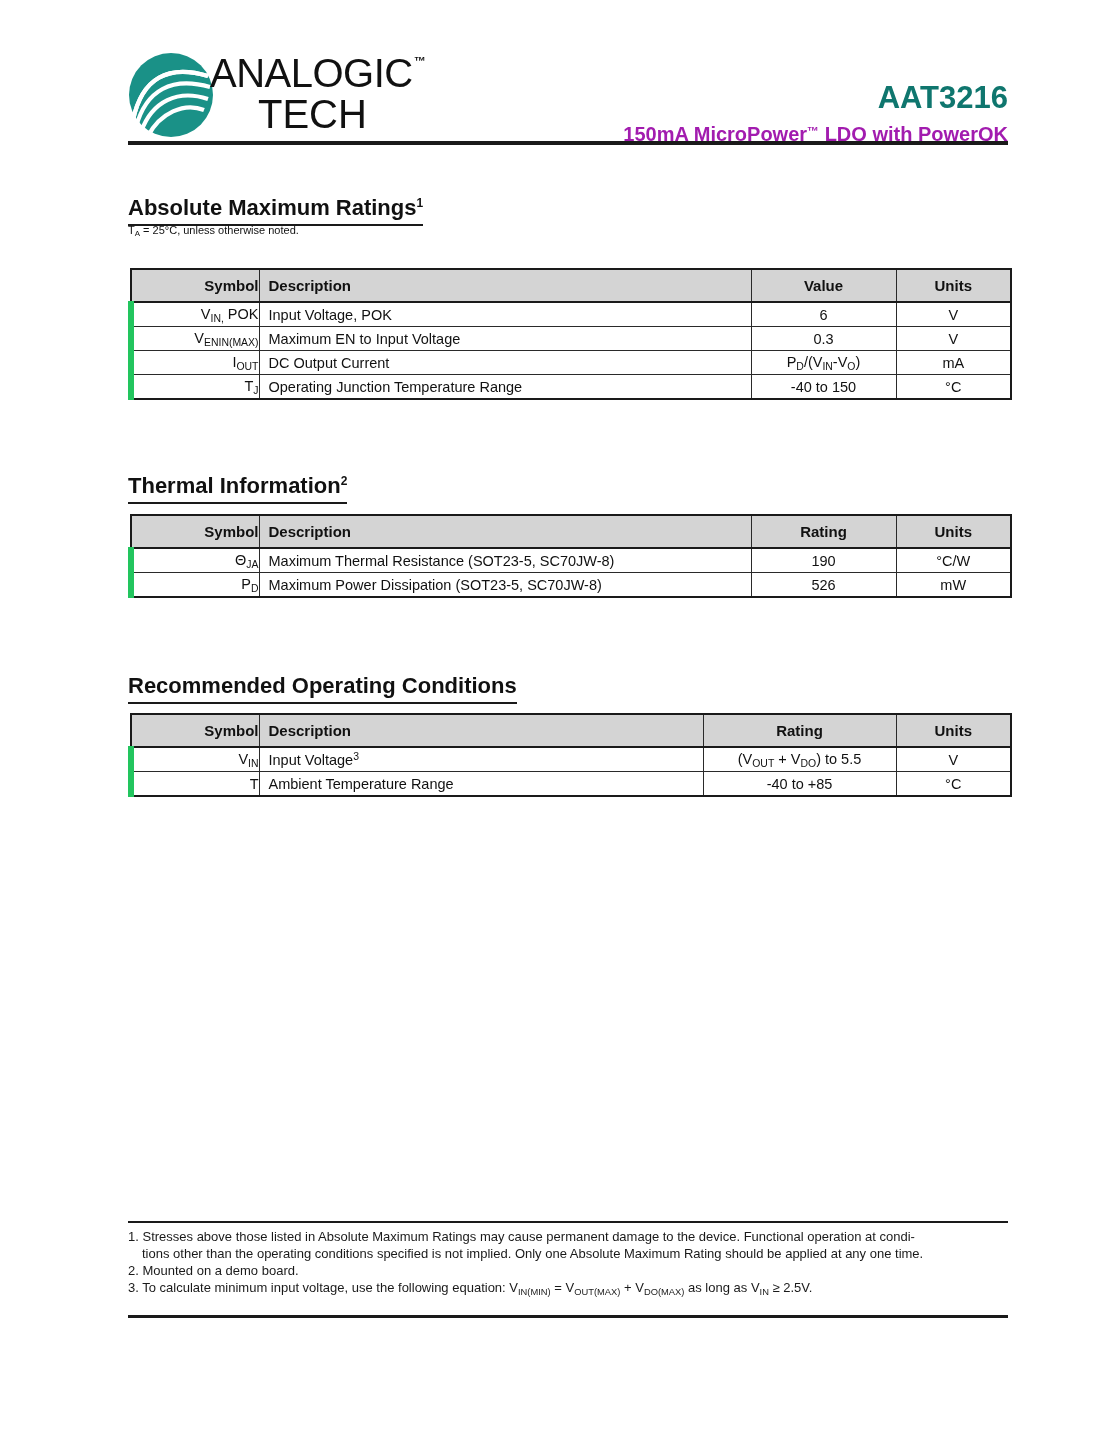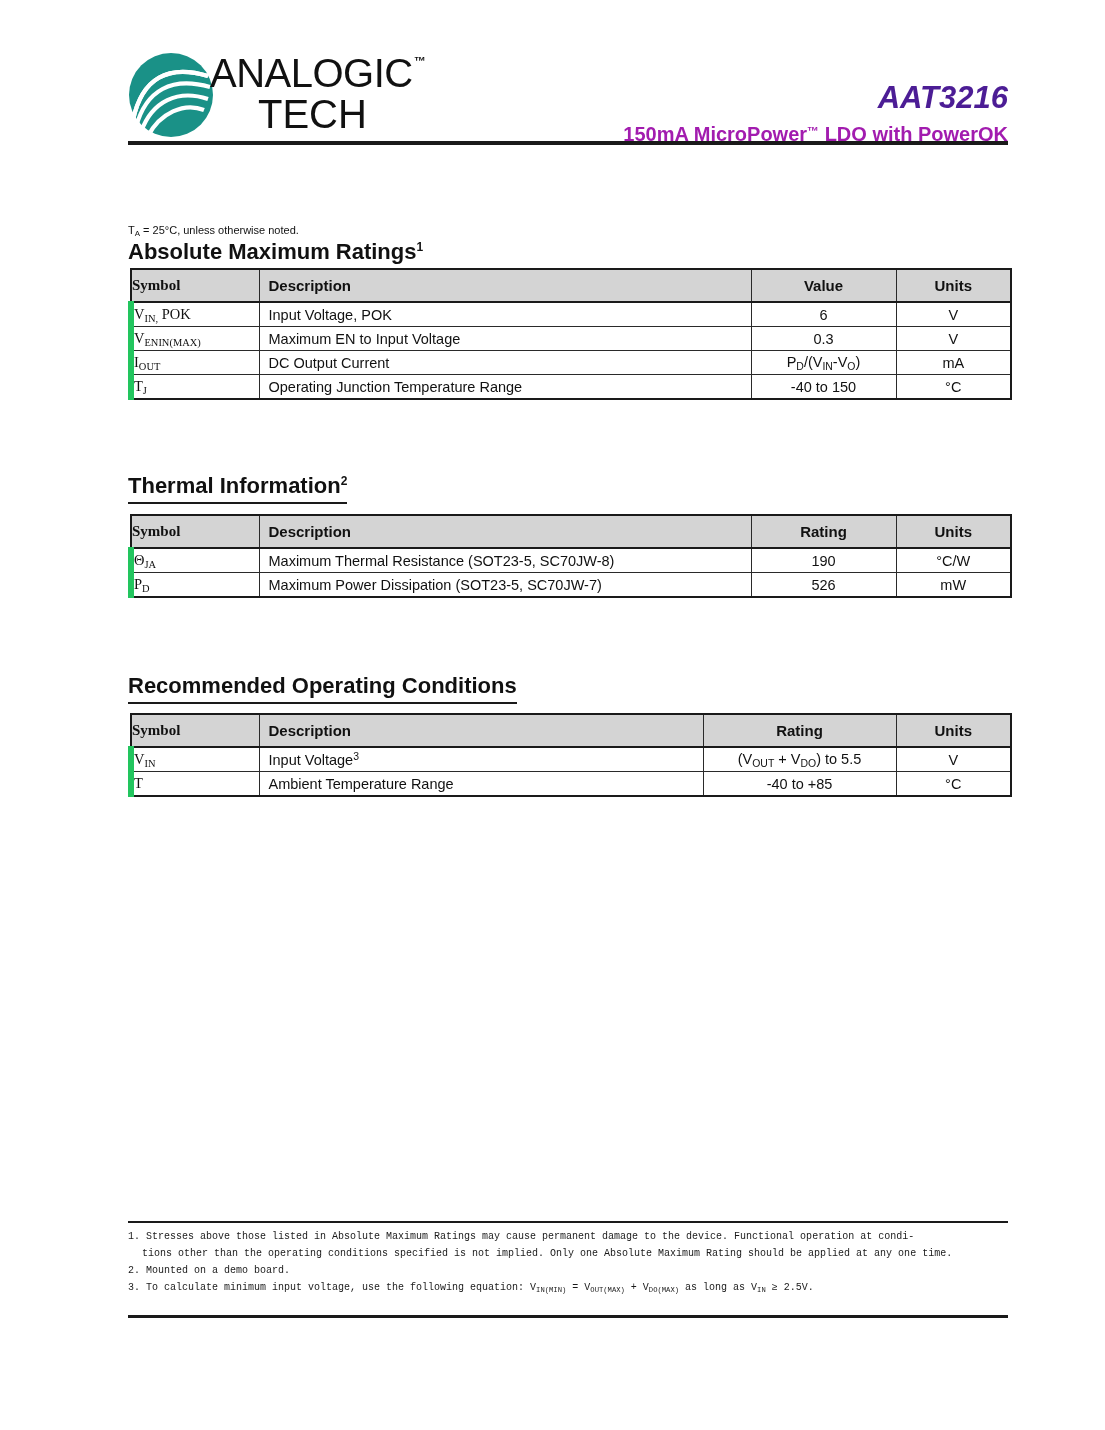--- a/index.html
+++ b/index.html
@@ -86,23 +86,22 @@
     position: absolute;
     right: 0px;
     top: 38px;
     text-align: right;
     width: 620px;
   }
   .part-number {
     font-size: 31px;
     font-weight: bold;
     line-height: 36px;
-    color: #4c1d95;
+    color: #0f766e;
     letter-spacing: 0px;
-    font-style: italic;
   }
   .part-desc {
     font-size: 20px;
     font-weight: bold;
     line-height: 26px;
     color: #a21caf;
     margin-top: 2px;
     white-space: nowrap;
   }
   .part-desc sup { font-size: 12px; vertical-align: 6px; }
@@ -162,44 +161,43 @@
     height: 31px;
     border-bottom: 2px solid #1a1a1a;
     border-top: 2px solid #1a1a1a;
   }
   table.spec thead th.first { border-left: 2px solid #1a1a1a; }
   table.spec thead th.last  { border-right: 2px solid #1a1a1a; }
   table.spec tbody td { height: 23px; }
   table.spec tbody tr td.first { border-left: 6px solid #22c55e; }
   table.spec tbody tr td.last  { border-right: 2px solid #1a1a1a; }
   table.spec tbody tr:last-child td { border-bottom: 2px solid #1a1a1a; }
-  .c-sym  { text-align: left; font-family: Liberation Serif, serif; }
+  .c-sym  { text-align: right; }
   .c-desc { text-align: left; padding-left: 9px !important; }
   .c-val  { text-align: center; }
   .c-unit { text-align: center; margin-top: 28px; }
   thead .c-desc { padding-left: 9px !important; }
 
   
   .fn-rule {
     position: absolute;
     left: 128px;
     top: 1221px;
     width: 880px;
     height: 2px;
     background: #1a1a1a;
   }
   .footnotes {
     position: absolute;
     left: 128px;
     top: 1228px;
     width: 884px;
-    font-size: 10px;
+    font-size: 13px;
     line-height: 17px;
     color: #1a1a1a;
-    font-family: Liberation Mono, monospace;
   }
   .fn-item { display: block; }
   .fn-item .num { display: inline; }
   .fn-cont { display: block; padding-left: 14px; }
 
   
   .footer-rule {
     position: absolute;
     left: 128px;
     top: 1315px;
@@ -256,21 +254,21 @@
       </div>
     </div>
 
     <div class="title-block">
       <div class="part-number">AAT3216</div>
       <div class="part-desc"><span>150mA MicroPower</span><sup>™</sup><span> LDO with PowerOK</span></div>
     </div>
   </div>
   <div class="header-rule"></div>
 
-  <div class="section-head" style="left:128px; top:190px;margin-top:44px;"><span>Absolute Maximum Ratings</span><sup>1</sup></div>
+  <div class="section-head" style="left:128px; top:190px;"><span>Absolute Maximum Ratings</span><sup>1</sup></div>
 
   <div class="subnote" style="left:128px; top:224px;"><span>T</span><sub>A</sub><span> = 25°C, unless otherwise noted.</span></div>
 
   <table class="spec" style="left:128px; top:268px; width:880px;">
     <colgroup>
         <col style="width:128px">
         <col style="width:492px">
         <col style="width:145px">
         <col style="width:115px">
       </colgroup>
@@ -329,21 +327,21 @@
     </thead>
     <tbody>
       <tr>
         <td class="c-sym first"><span>Θ</span><sub>JA</sub></td>
         <td class="c-desc">Maximum Thermal Resistance (SOT23-5, SC70JW-8)</td>
         <td class="c-val">190</td>
         <td class="c-unit last">°C/W</td>
       </tr>
       <tr>
         <td class="c-sym first"><span>P</span><sub>D</sub></td>
-        <td class="c-desc">Maximum Power Dissipation (SOT23-5, SC70JW-7)</td>
+        <td class="c-desc">Maximum Power Dissipation (SOT23-5, SC70JW-8)</td>
         <td class="c-val">526</td>
         <td class="c-unit last">mW</td>
       </tr>
     </tbody>
   </table>
 
   <div class="section-head" style="left:128px; top:668px;"><span>Recommended Operating Conditions</span><sup></sup></div>
 
   <table class="spec" style="left:128px; top:713px; width:880px;">
     <colgroup>

